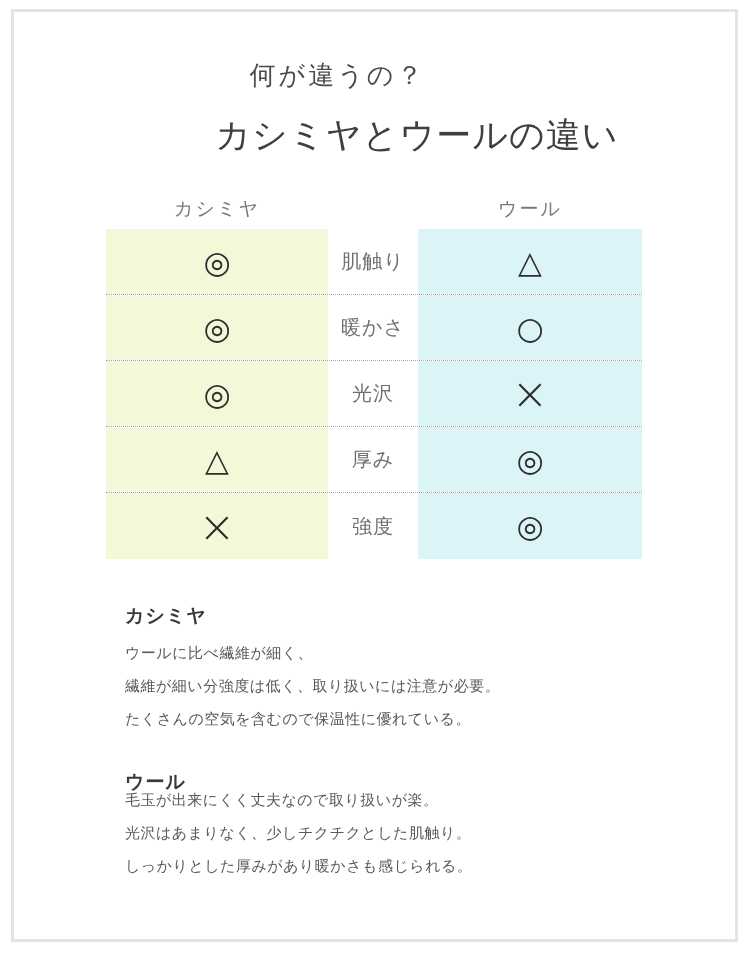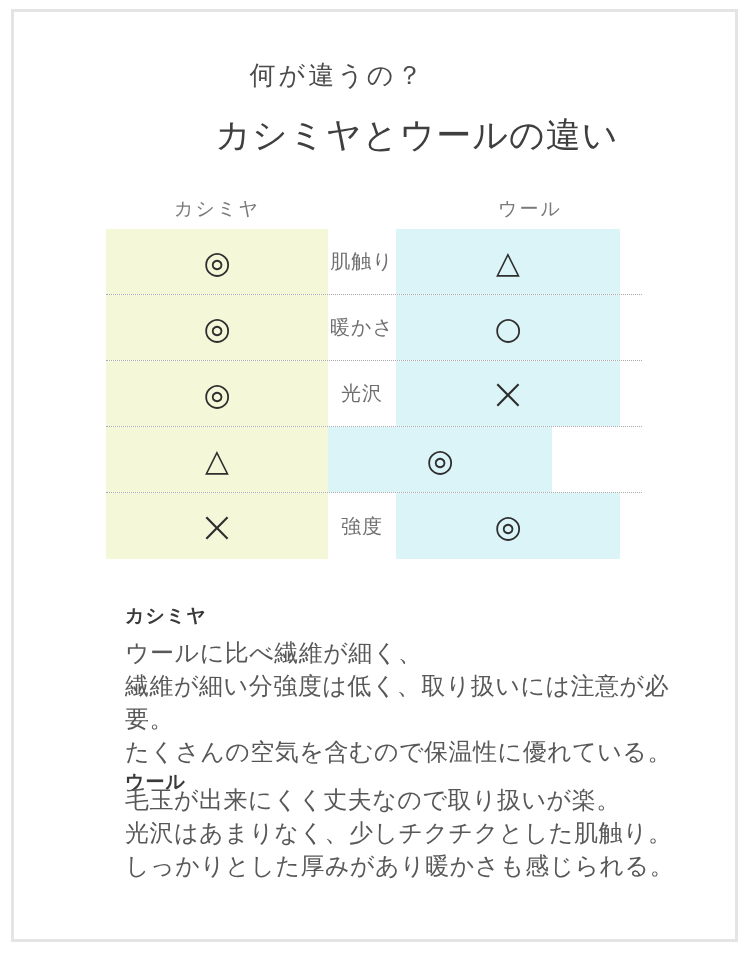--- a/index.html
+++ b/index.html
@@ -73,21 +73,21 @@
     height: 66px;
     box-sizing: border-box;
   }
   .row.sep { border-bottom: 1px dotted #a9a9a9; }
   .cell {
     display: flex;
     align-items: center;
     justify-content: center;
   }
   .cell.left  { width: 222px; background: var(--cashmere-bg); }
-  .cell.mid   { width: 68px;  background: transparent; font-family: Liberation Mono, monospace; }
+  .cell.mid   { width: 90px;  background: transparent; font-family: Liberation Mono, monospace; }
   .cell.right { width: 224px; background: var(--wool-bg); }
   .cell.mid {
     font-size: 20px;
     color: #6f6f6f;
     letter-spacing: 1px;
     white-space: nowrap;
   }
   .sym {
     font-size: 31px;
     color: #2e2e2e;
@@ -102,21 +102,21 @@
     color: #3a3a3a;
     letter-spacing: 1px;
     margin: 0;
   }
   .desc-heading.cashmere { top: 603px; }
   .desc-heading.wool     { top: 769px; }
   .desc-body {
     position: absolute;
     left: 125px;
     width: 560px;
-    font-size: 24px;
+    font-size: 15px;
     line-height: 33px;
     color: #585858;
     letter-spacing: 0.5px;
   }
   .desc-body.cashmere { top: 637px; }
   .desc-body.wool     { top: 784px; }
 </style>
 </head>
 <body>
 
@@ -139,20 +139,21 @@
     <div class="cell mid">暖かさ</div>
     <div class="cell right sym">○</div>
   </div>
   <div class="row sep">
     <div class="cell left sym">◎</div>
     <div class="cell mid">光沢</div>
     <div class="cell right sym sym-x">×</div>
   </div>
   <div class="row sep">
     <div class="cell left sym">△</div>
+    <div class="cell mid">厚み</div>
     <div class="cell right sym">◎</div>
   </div>
   <div class="row">
     <div class="cell left sym sym-x">×</div>
     <div class="cell mid">強度</div>
     <div class="cell right sym">◎</div>
   </div>
 </div>
 
 <h2 class="desc-heading cashmere">カシミヤ</h2>

